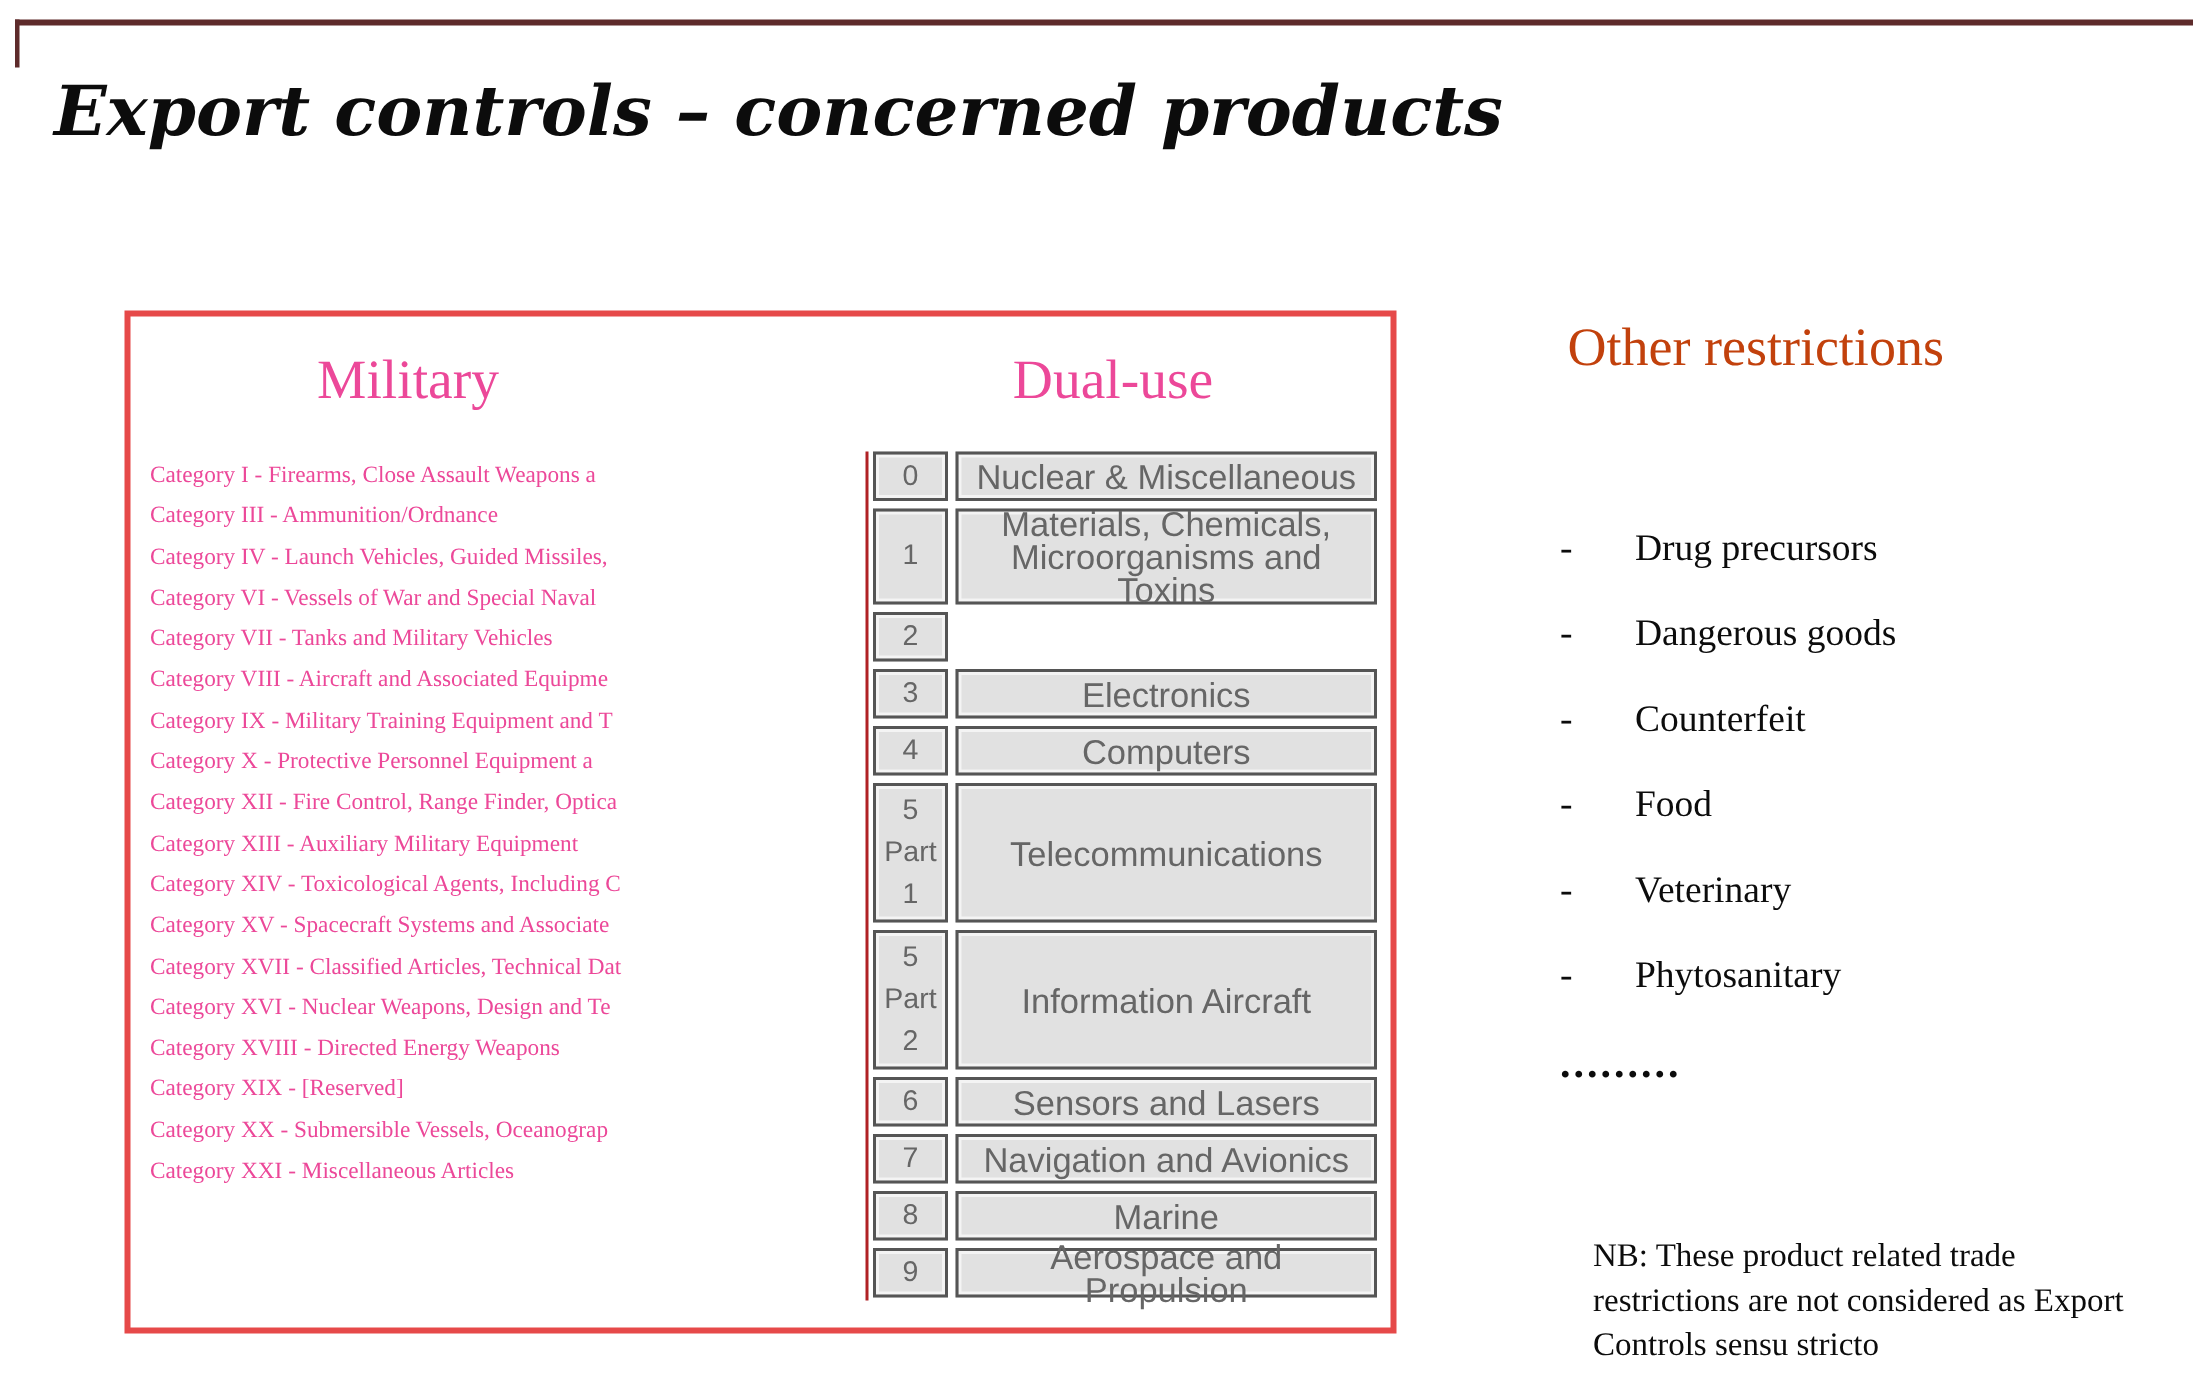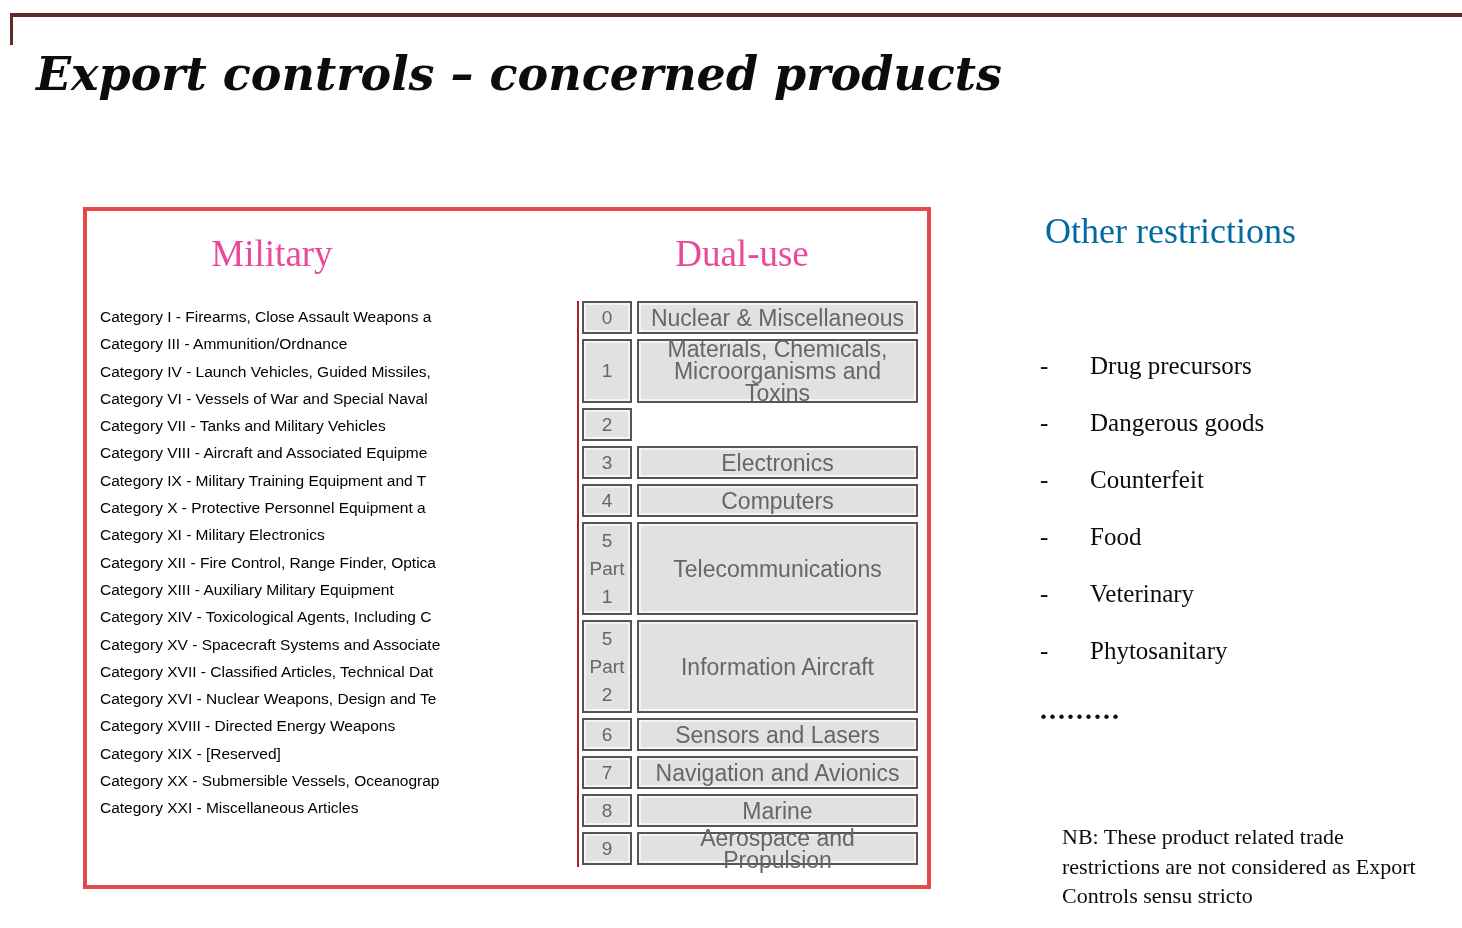--- a/index.html
+++ b/index.html
@@ -29,21 +29,21 @@
     text-align:center;line-height:50px;
   }
   .mil-heading{left:0px;width:370px;}
   .du-heading{left:480px;width:350px;}
 
   .mil-list{
     position:absolute;left:13px;top:92px;width:372px;height:576px;
     overflow:hidden;
   }
   .mil-line{
-    font-family:Liberation Sans, sans-serif;font-size:15.5px;color:#000000;
+    font-family:Liberation Serif, serif;font-size:15.5px;color:#ec4899;
     line-height:27.3px;white-space:nowrap;
   }
 
   .du-edge{position:absolute;left:490px;top:90px;width:2px;height:566px;background:#b02125;}
   .du-table{
     position:absolute;left:495px;top:90px;width:336px;
     display:flex;flex-direction:column;gap:5px;
   }
   .du-row{display:flex;gap:5px;}
   .du-row.h1{height:33px;}
@@ -55,21 +55,21 @@
     display:flex;align-items:center;justify-content:center;
     font-family:"Liberation Sans",sans-serif;color:#666666;
     box-sizing:border-box;text-align:center;
   }
   .du-code{width:50px;font-size:19px;white-space:pre-line;line-height:28px;}
   .du-label{flex:1;font-size:23px;line-height:22px;padding:0 6px;}
 
   
   .or-heading{
     position:absolute;left:1045px;top:210px;
-    font-family:"Liberation Serif",serif;font-size:36px;color:#0369a1;
+    font-family:"Liberation Serif",serif;font-size:36px;color:#c2410c;
   }
   .or-list{position:absolute;left:1040px;top:352px;width:400px;}
   .or-item{
     height:57px;font-family:"Liberation Serif",serif;font-size:25px;color:#0c0c0c;
     display:flex;align-items:flex-start;
   }
   .or-dash{width:50px;flex:none;}
   .or-dots{
     position:absolute;left:1040px;top:694px;
     font-family:"Liberation Serif",serif;font-size:28px;font-weight:bold;
@@ -94,21 +94,20 @@
 
   <div class="mil-list">
     <div class="mil-line">Category I - Firearms, Close Assault Weapons a</div>
     <div class="mil-line">Category III - Ammunition/Ordnance</div>
     <div class="mil-line">Category IV - Launch Vehicles, Guided Missiles,</div>
     <div class="mil-line">Category VI - Vessels of War and Special Naval</div>
     <div class="mil-line">Category VII - Tanks and Military Vehicles</div>
     <div class="mil-line">Category VIII - Aircraft and Associated Equipme</div>
     <div class="mil-line">Category IX - Military Training Equipment and T</div>
     <div class="mil-line">Category X - Protective Personnel Equipment a</div>
-    <div class="mil-line">Category XI - Military Electronics</div>
     <div class="mil-line">Category XII - Fire Control, Range Finder, Optica</div>
     <div class="mil-line">Category XIII - Auxiliary Military Equipment</div>
     <div class="mil-line">Category XIV - Toxicological Agents, Including C</div>
     <div class="mil-line">Category XV - Spacecraft Systems and Associate</div>
     <div class="mil-line">Category XVII - Classified Articles, Technical Dat</div>
     <div class="mil-line">Category XVI - Nuclear Weapons, Design and Te</div>
     <div class="mil-line">Category XVIII - Directed Energy Weapons</div>
     <div class="mil-line">Category XIX - [Reserved]</div>
     <div class="mil-line">Category XX - Submersible Vessels, Oceanograp</div>
     <div class="mil-line">Category XXI - Miscellaneous Articles</div>

